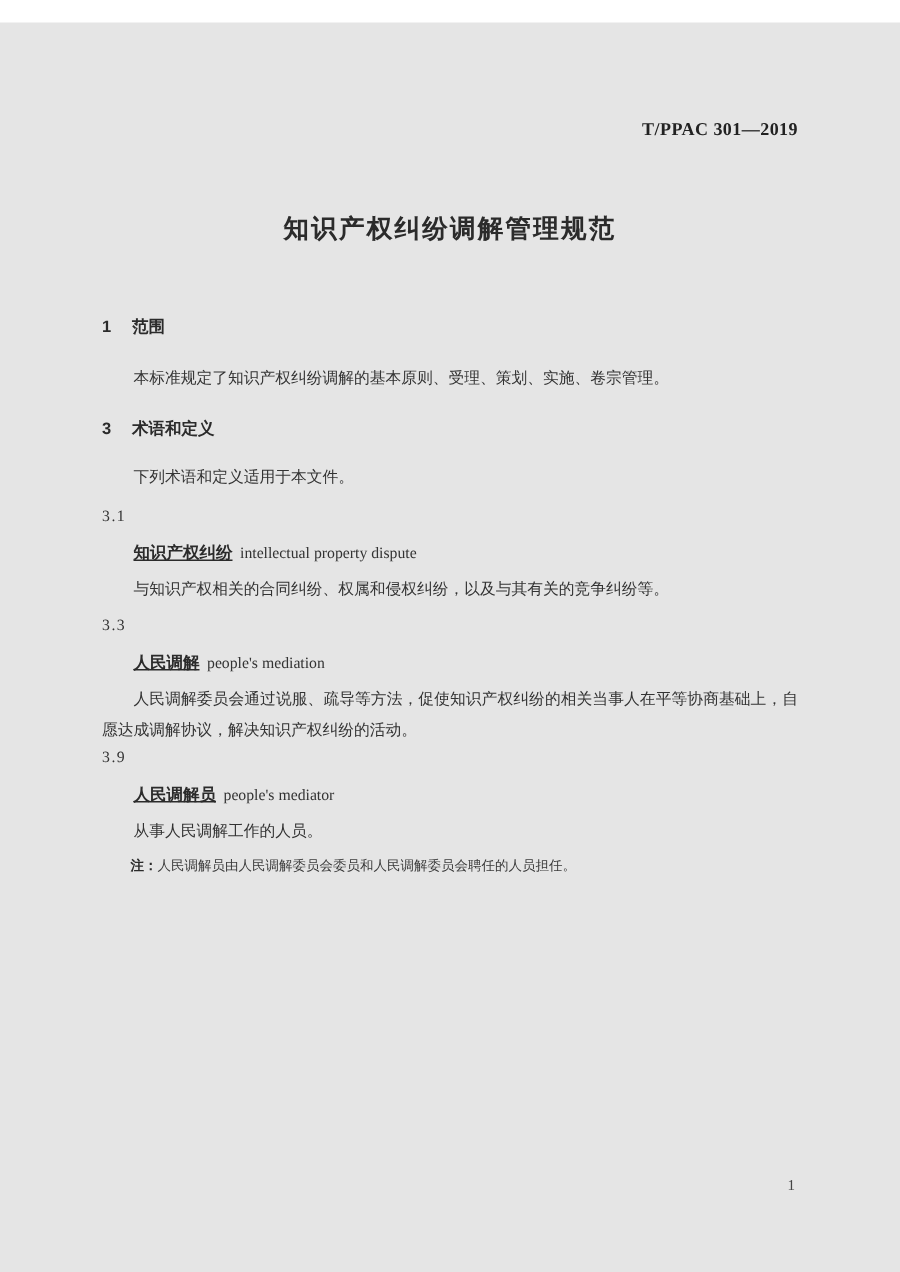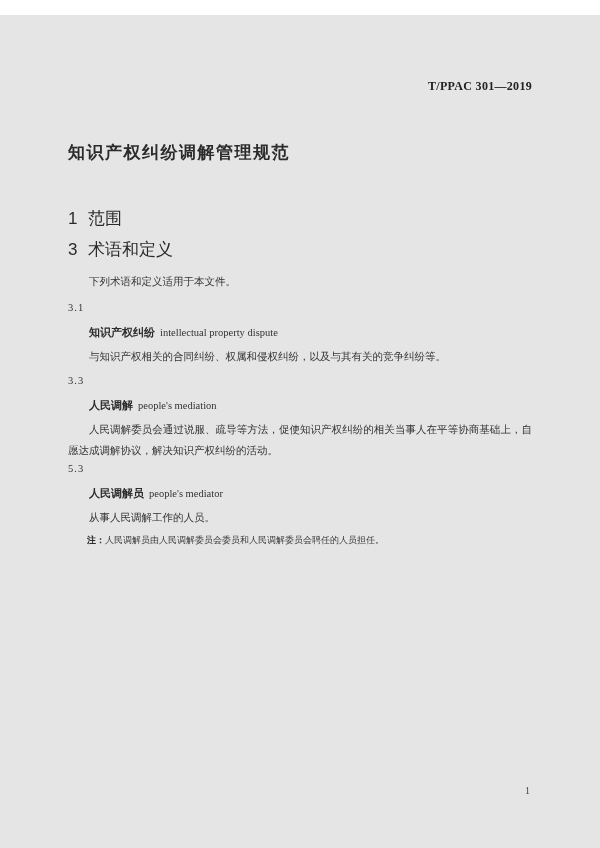--- a/index.html
+++ b/index.html
@@ -17,33 +17,33 @@
   .doc-header {
     text-align:right;
     font-size:12px;
     font-weight:bold;
     color:#222222;
     line-height:14px;
     letter-spacing:0.3px;
   }
   .doc-title {
     margin:48px 0 0 0;
-    text-align:left;
+    text-align:center;
     font-family:"Liberation Sans","DejaVu Sans",sans-serif;
     font-size:17px;
     font-weight:bold;
     color:#2b2b2b;
     line-height:24px;
     letter-spacing:1.5px;
   }
   .sec-heading {
     margin:0;
     font-family:"Liberation Sans","DejaVu Sans",sans-serif;
-    font-size:17px;
-    font-weight:normal;
+    font-size:11px;
+    font-weight:bold;
     color:#2b2b2b;
     line-height:15px;
   }
   .sec-num { display:inline-block; min-width:20px; }
   .body-para {
     margin:0;
     font-size:10.5px;
     line-height:21px;
     text-indent:2em;
     text-align:justify;
@@ -57,20 +57,21 @@
   }
   .term-line {
     padding-left:21px;
     line-height:15px;
   }
   .term-zh {
     font-family:"Liberation Sans","DejaVu Sans",sans-serif;
     font-size:11px;
     font-weight:bold;
     color:#2b2b2b;
+    text-decoration:underline;
   }
   .term-en {
     font-size:10.5px;
     color:#333333;
     margin-left:5px;
   }
   .note-line {
     margin:0;
     padding-left:19px;
     font-size:9px;
@@ -100,20 +101,21 @@
 <div class="page">
 
   <div class="doc-header">T/PPAC 301—2019</div>
 
   <h1 class="doc-title">知识产权纠纷调解管理规范</h1>
 
   <div>
     <div class="sec-heading mt46">
       <span class="sec-num">1</span><span>范围</span>
     </div>
+    <p class="body-para mt16">本标准规定了知识产权纠纷调解的基本原则、受理、策划、实施、卷宗管理。</p>
   </div>
 
 
   <div>
     <div class="sec-heading mt16">
       <span class="sec-num">3</span><span>术语和定义</span>
     </div>
     <p class="body-para mt14">下列术语和定义适用于本文件。</p>
   </div>
 
@@ -128,21 +130,21 @@
 
   <div>
     <div class="clause-num mt6">3.3</div>
     <div class="term-line mt8">
       <span class="term-zh">人民调解</span><span class="term-en">people's mediation</span>
     </div>
     <p class="body-para mt6">人民调解委员会通过说服、疏导等方法，促使知识产权纠纷的相关当事人在平等协商基础上，自愿达成调解协议，解决知识产权纠纷的活动。</p>
   </div>
 
   <div>
-    <div class="clause-num mt0">5.3</div>
+    <div class="clause-num mt0">3.9</div>
     <div class="term-line mt8">
       <span class="term-zh">人民调解员</span><span class="term-en">people's mediator</span>
     </div>
     <p class="body-para mt6">从事人民调解工作的人员。</p>
     <p class="note-line mt6">
       <span class="note-label">注：</span><span>人民调解员由人民调解委员会委员和人民调解委员会聘任的人员担任。</span>
     </p>
   </div>
 
   <div class="page-number">1</div>

